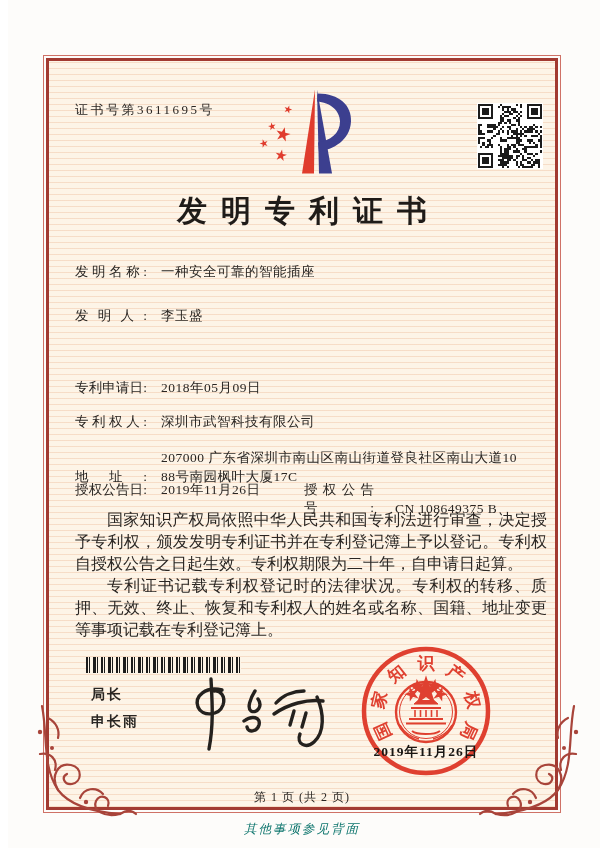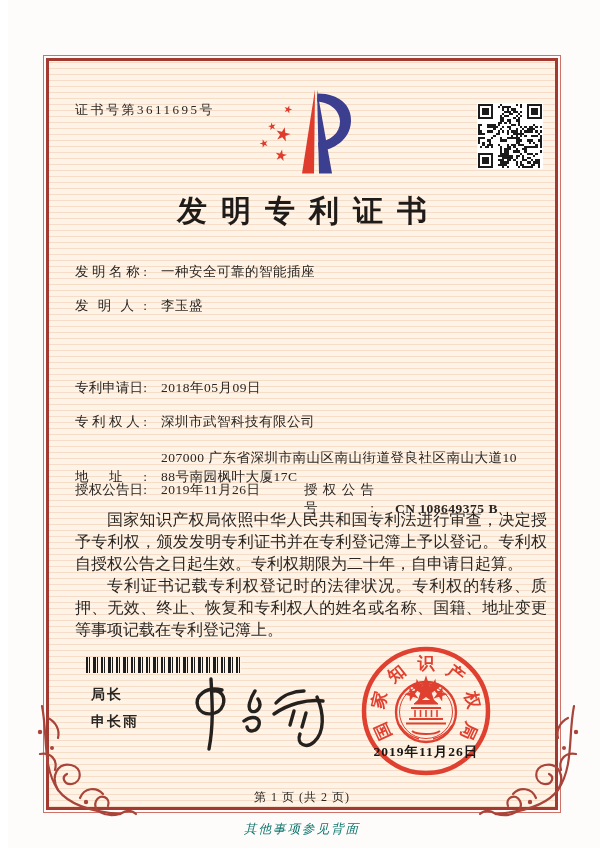--- a/index.html
+++ b/index.html
@@ -30,21 +30,21 @@
   }
   .field{position:absolute; left:26px; font-size:13.5px; display:flex; align-items:flex-end;}
   .flabel{
     display:inline-block; width:72px; flex:0 0 72px;
     text-align:justify; text-align-last:justify; letter-spacing:0;
   }
   .fvalue{margin-left:14px; letter-spacing:0.5px;}
   .fvalue.wrap{width:356px; word-break:break-all; line-height:19px;}
   .field.col2{left:255px;gap:9px;}
   .field.col2 .flabel{width:70px; flex-basis:70px;}
-  .field.col2 .fvalue{margin-left:12px;font-weight:bold;}
+  .field.col2 .fvalue{margin-left:12px;}
   .body-text{
     position:absolute; left:26px; top:448px; width:472px;
     font-size:16px; line-height:22px; text-align:justify;
   }
   .body-text p{margin:0; text-indent:2em;}
   .barcode{
     position:absolute; left:37px; top:596px; width:155px; height:16px;
     background:repeating-linear-gradient(90deg,
       #1c1c1c 0 2px,#fdf4e7 2px 3px,#1c1c1c 3px 4px,#fdf4e7 4px 7px,
       #1c1c1c 7px 10px,#fdf4e7 10px 11px,#1c1c1c 11px 12px,#fdf4e7 12px 15px);
@@ -378,21 +378,21 @@
           </g>
       </svg>
     </div>
 
     <div class="title">发明专利证书</div>
 
     <div class="field" style="top:202px">
       <span class="flabel">发明名称:</span>
       <span class="fvalue">一种安全可靠的智能插座</span>
     </div>
-    <div class="field" style="top:236px">
+    <div class="field" style="top:246px">
       <span class="flabel">发明人:</span>
       <span class="fvalue">李玉盛</span>
     </div>
     <div class="field" style="top:318px">
       <span class="flabel">专利申请日:</span>
       <span class="fvalue">2018年05月09日</span>
     </div>
     <div class="field" style="top:352px">
       <span class="flabel">专利权人:</span>
       <span class="fvalue">深圳市武智科技有限公司</span>

